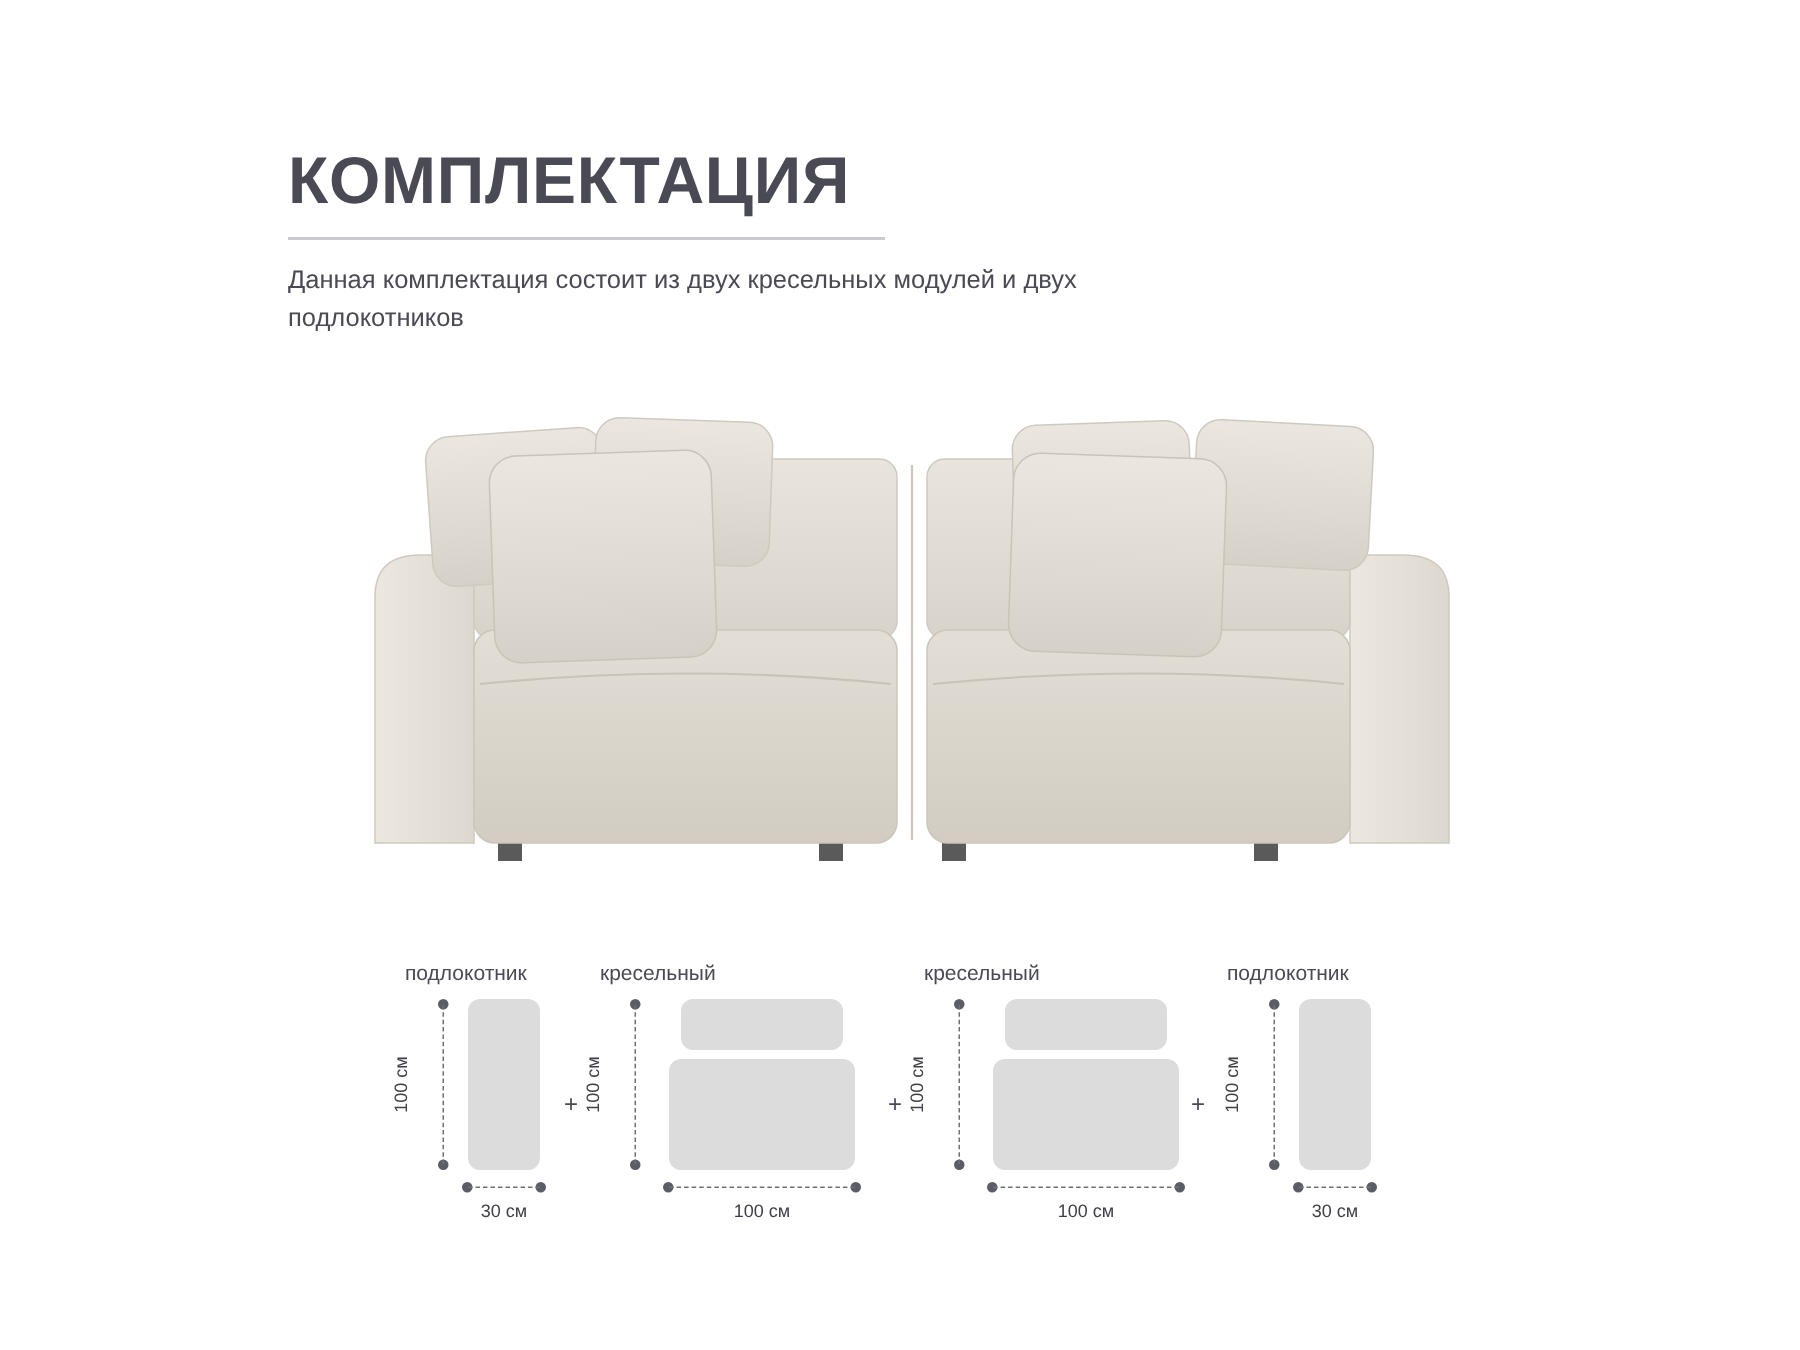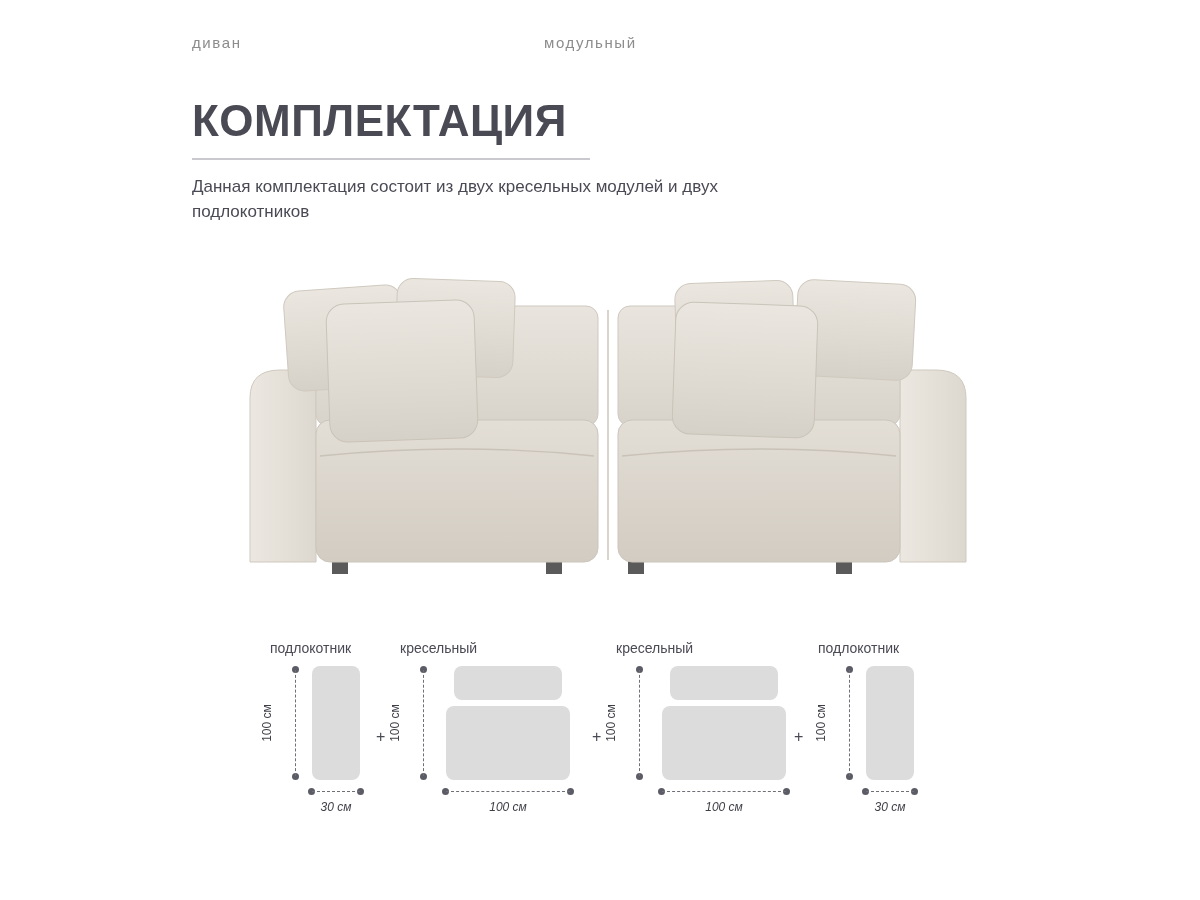--- a/index.html
+++ b/index.html
@@ -148,21 +148,20 @@
     transform: translateY(-50%) rotate(-90deg);
     text-align: center;
     font-size: 12px;
     color: #3f3f48;
     white-space: nowrap;
   }
   
   .hdim {
     position: absolute;
     height: 34px;
-    font-style: italic;
   }
   .hdim .hline {
     position: absolute;
     top: 3px;
     left: 4px;
     right: 4px;
     border-top: 1px dashed #6f6f78;
   }
   .hdim .dot.l { left: 0; top: 0; }
   .hdim .dot.r { right: 0; top: 0; }
@@ -181,24 +180,20 @@
     top: 88px;
     font-size: 16px;
     color: #4a4a55;
   }
 </style>
 </head>
 <body>
 
 <div class="page">
 
-  <div class="header">
-    <div class="kicker-left">диван</div>
-    <div class="kicker-right">модульный</div>
-  </div>
 
   <h1 class="title">КОМПЛЕКТАЦИЯ</h1>
   <div class="title-rule"></div>
   <p class="subtitle">Данная комплектация состоит из двух кресельных модулей и двух подлокотников</p>
 
   <div class="sofa-wrap">
     <svg class="sofa-svg" width="760" height="330" viewBox="0 0 760 330">
       <defs>
         <linearGradient id="gBody" x1="0" y1="0" x2="0" y2="1">
           <stop offset="0%" stop-color="#e9e5de"></stop>

